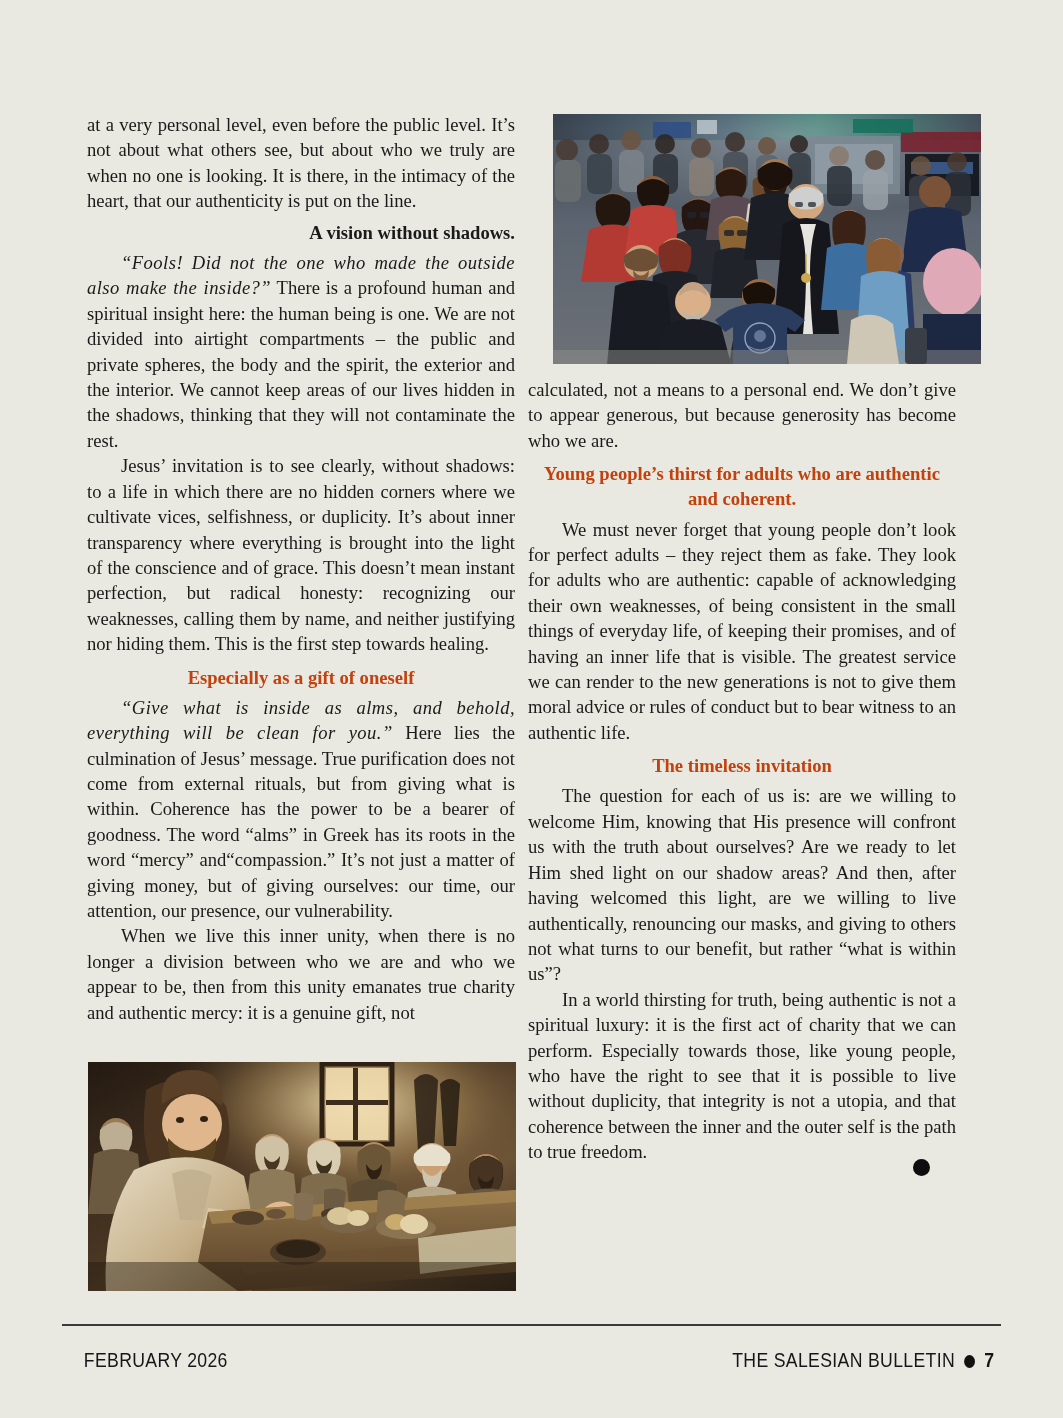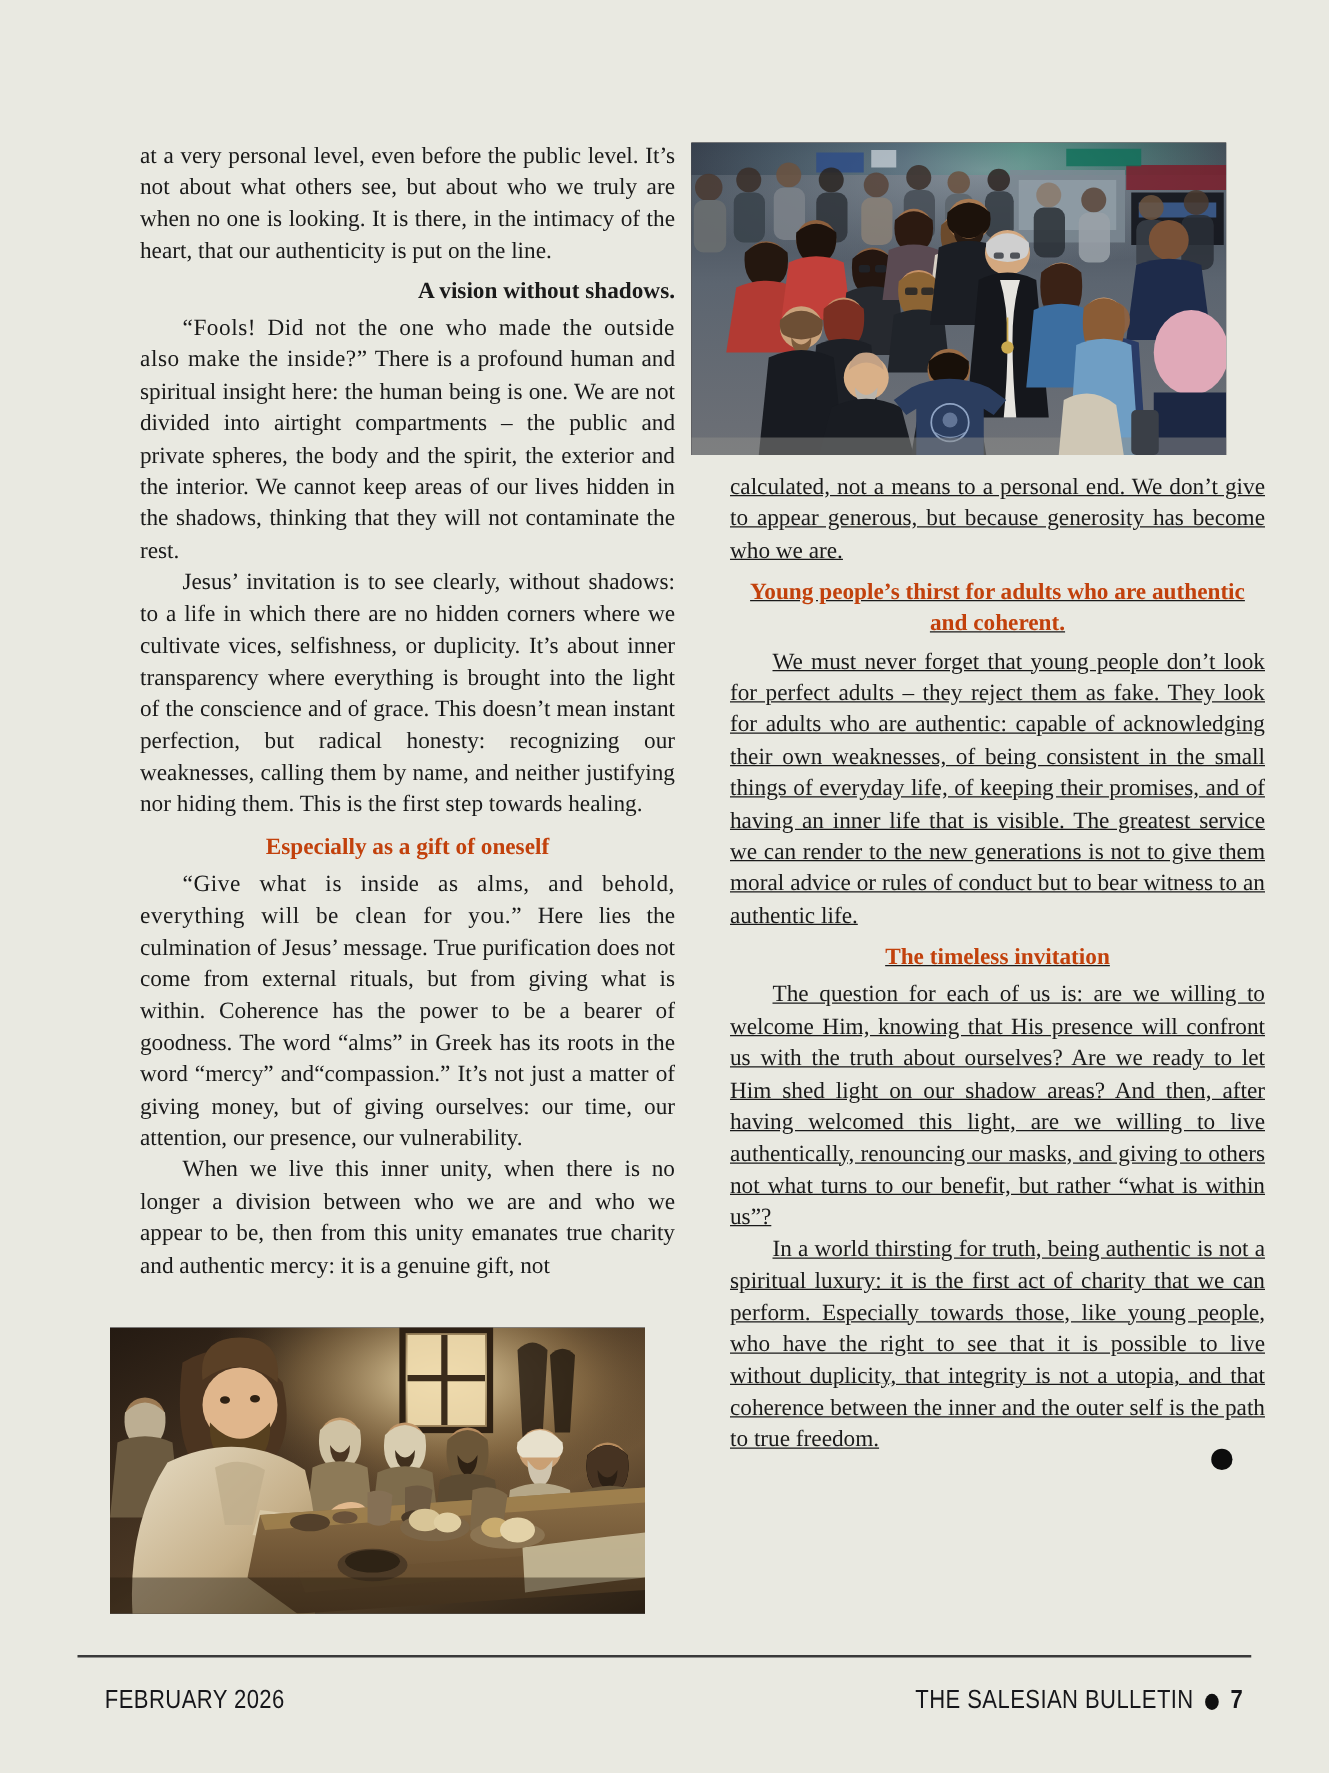--- a/index.html
+++ b/index.html
@@ -21,36 +21,36 @@
     position: absolute;
     inset: 0;
     background: #e9e9e1;
   }
 
   
   .col {
     position: absolute;
     width: 428px;
     top: 112px;
-    margin-left: 25px;
   }
   .col-left  { left: 87px; }
-  .col-right { left: 559px; text-decoration: underline; }
+  .col-right { left: 528px; }
 
   p.body {
     margin: 0;
     font-size: 18.6px;
     line-height: 25.4px;
     text-align: justify;
     text-indent: 34px;
     hyphens: none;
     font-family: "Liberation Serif", "DejaVu Serif", serif;
   }
   p.body.noindent { text-indent: 0; }
   p.body .lead-quote {
+    font-style: italic;
     letter-spacing: 0.45px;
   }
 
   h3.subhead-black {
     margin: 6px 0 5px 0;
     font-size: 18.6px;
     line-height: 25.4px;
     text-align: right;
     font-weight: bold;
     text-indent: 0;

